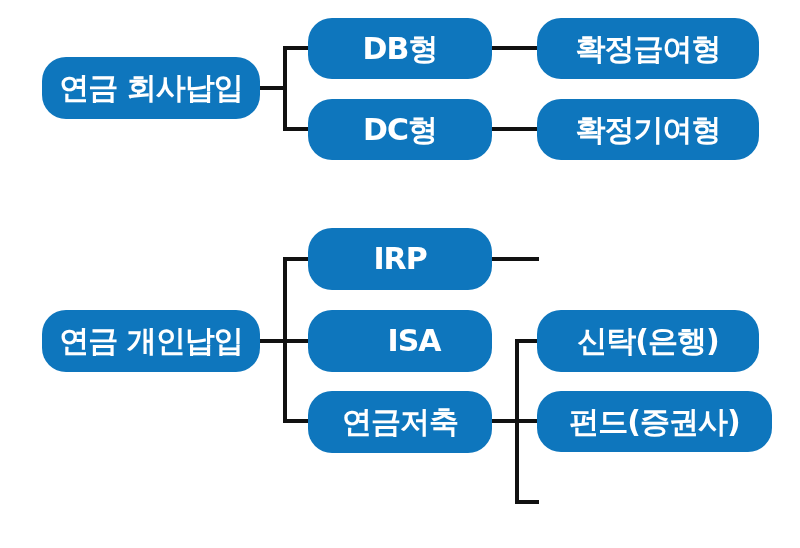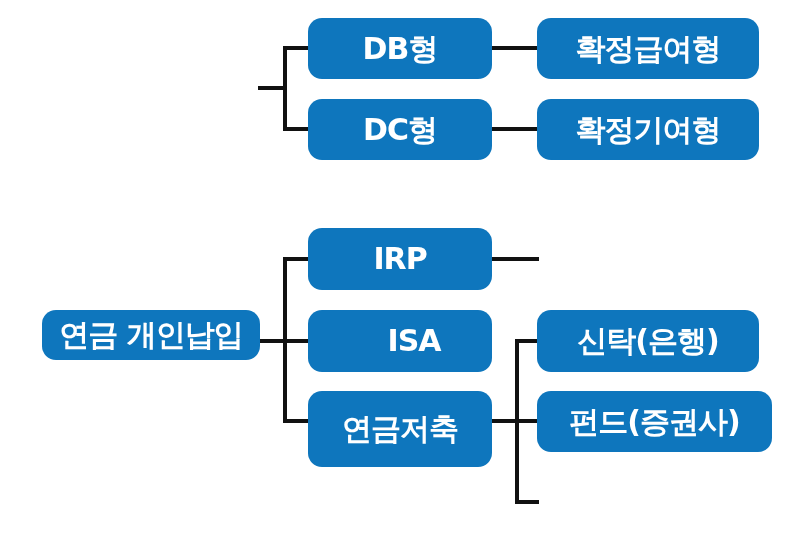--- a/index.html
+++ b/index.html
@@ -12,21 +12,21 @@
     width: 800px;
     height: 548px;
     background: var(--background, #ffffff);
     overflow: hidden;
   }
   .node {
     position: absolute;
     box-sizing: border-box;
     background: var(--node-fill, #0e76bd);
     color: var(--node-text, #ffffff);
-    border-radius: 14px;
+    border-radius: 24px;
     display: flex;
     align-items: center;
     justify-content: center;
     font-weight: bold;
     font-size: 30px;
     letter-spacing: -1px;
     white-space: nowrap;
     line-height: 1;
     text-align: center;
   }
@@ -35,26 +35,26 @@
     position: absolute;
     background: var(--connector, #111111);
   }
 
   
   .n-company-root   { left: 42px;  top: 57px;  width: 218px; height: 62px; }
   .n-db             { left: 308px; top: 18px;  width: 184px; height: 61px; }
   .n-db-full        { left: 537px; top: 18px;  width: 222px; height: 61px; }
   .n-dc             { left: 308px; top: 99px;  width: 184px; height: 61px; }
   .n-dc-full        { left: 537px; top: 99px;  width: 222px; height: 61px; }
-  .n-personal-root  { left: 42px;  top: 310px; width: 218px; height: 50px; }
+  .n-personal-root  { left: 42px;  top: 310px; width: 218px; height: 62px; }
   .n-irp            { left: 308px; top: 228px; width: 184px; height: 62px; }
   .n-irp-full       { left: 537px; top: 228px; width: 222px; height: 62px; }
   .n-isa            { left: 308px; top: 310px; width: 184px; height: 62px; padding-left: 28px; }
   .n-trust          { left: 537px; top: 310px; width: 222px; height: 62px; }
-  .n-savings        { left: 308px; top: 391px; width: 184px; height: 76px; }
+  .n-savings        { left: 308px; top: 391px; width: 184px; height: 62px; }
   .n-fund           { left: 537px; top: 391px; width: 235px; height: 61px; }
   .n-insurance      { left: 537px; top: 472px; width: 222px; height: 61px; }
 
   
   
   .l-t1 { left: 258px; top: 86px;  width: 29px;  height: 4px; }   
   .l-t2 { left: 283px; top: 46px;  width: 4px;   height: 85px; }  
   .l-t3 { left: 283px; top: 46px;  width: 27px;  height: 4px; }   
   .l-t4 { left: 283px; top: 127px; width: 27px;  height: 4px; }   
   .l-t5 { left: 490px; top: 46px;  width: 49px;  height: 4px; }   
@@ -84,20 +84,21 @@
   <div class="line l-b1"></div>
   <div class="line l-b2"></div>
   <div class="line l-b3"></div>
   <div class="line l-b4"></div>
   <div class="line l-b5"></div>
   <div class="line l-b6"></div>
   <div class="line l-b7"></div>
   <div class="line l-b8"></div>
   <div class="line l-b9"></div>
 
+  <div class="node n-company-root">연금 회사납입</div>
   <div class="node n-db">DB형</div>
   <div class="node n-db-full">확정급여형</div>
   <div class="node n-dc">DC형</div>
   <div class="node n-dc-full">확정기여형</div>
 
   <div class="node n-personal-root">연금 개인납입</div>
   <div class="node n-irp">IRP</div>
   <div class="node n-isa">ISA</div>
   <div class="node n-savings">연금저축</div>
   <div class="node n-trust">신탁(은행)</div>

